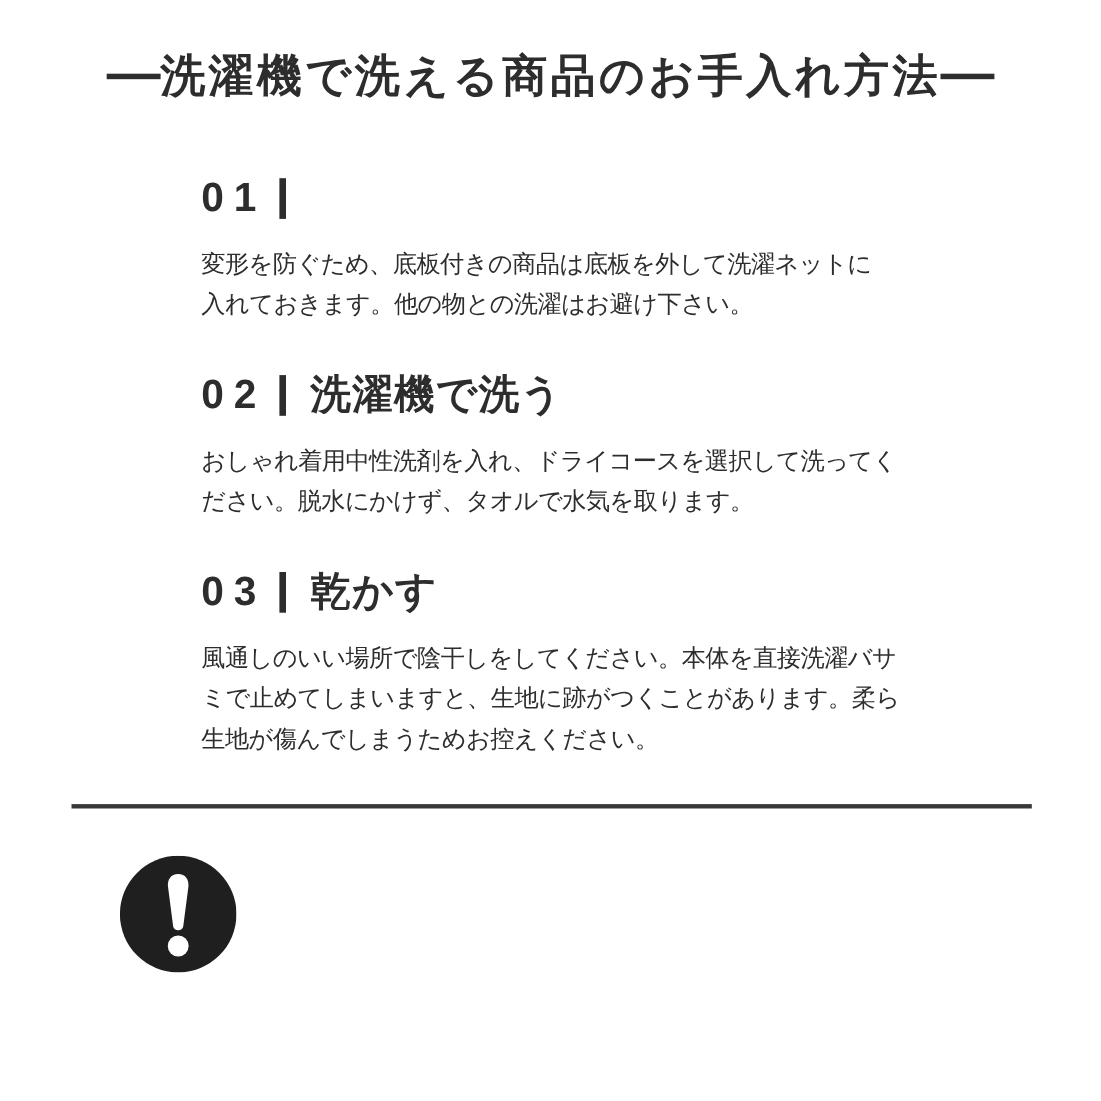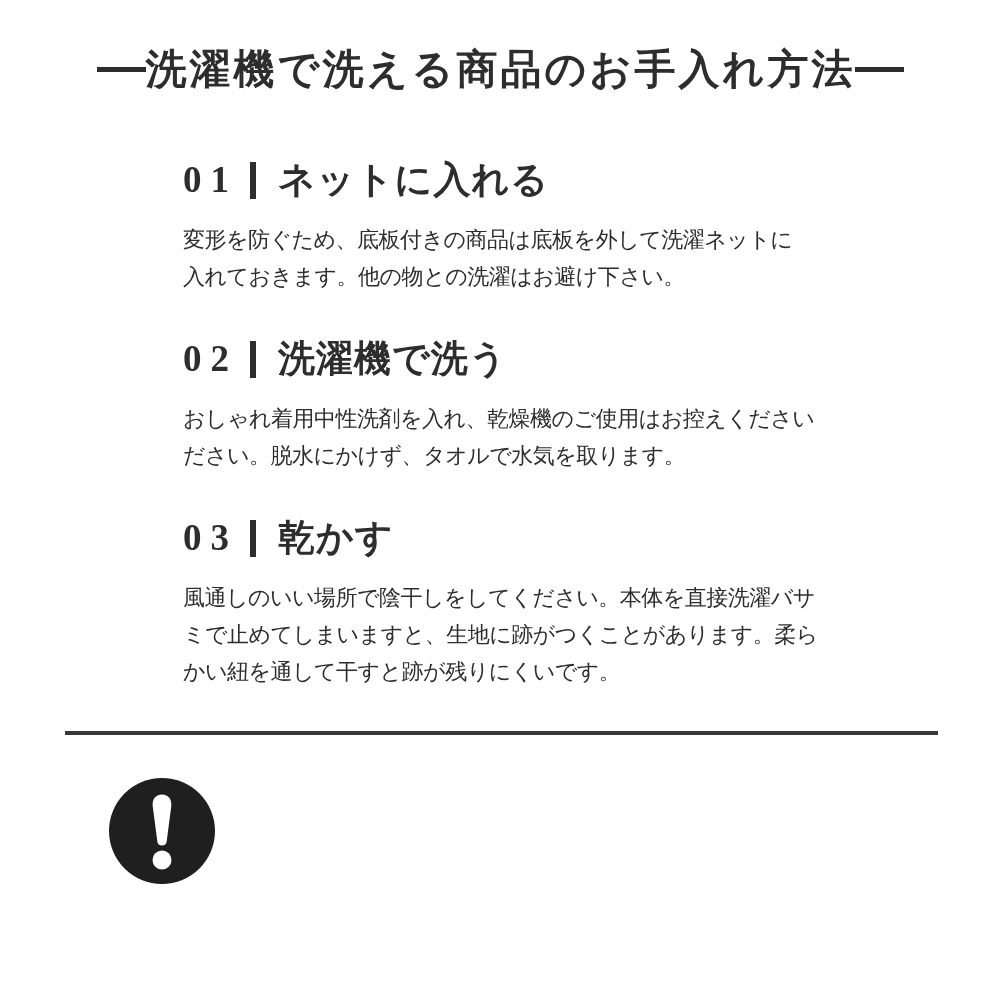--- a/index.html
+++ b/index.html
@@ -38,21 +38,21 @@
     white-space: nowrap;
   }
 
   
   .steps {
     position: absolute;
     top: 160px;
     left: 183px;
     width: 712px;
   }
-  .step { margin: 0 0 44px 0; font-family: Liberation Serif, serif; }
+  .step { margin: 0 0 44px 0; }
   .step-heading {
     display: flex;
     align-items: center;
     margin: 0 0 21px 0;
     font-size: 37px;
     line-height: 40px;
     font-weight: bold;
     color: #2d2d2d;
   }
   .step-num {
@@ -123,45 +123,44 @@
     <h1 class="page-title">洗濯機で洗える商品のお手入れ方法</h1>
     <span class="title-dash"></span>
   </header>
 
   <main class="steps">
 
     <section class="step">
       <h2 class="step-heading">
         <span class="step-num">01</span>
         <span class="step-bar"></span>
-        <span class="step-title">ネットに入れる</span>
       </h2>
       <p class="step-body">変形を防ぐため、底板付きの商品は底板を外して洗濯ネットに
 入れておきます。他の物との洗濯はお避け下さい。</p>
     </section>
 
     <section class="step">
       <h2 class="step-heading">
         <span class="step-num">02</span>
         <span class="step-bar"></span>
         <span class="step-title">洗濯機で洗う</span>
       </h2>
-      <p class="step-body">おしゃれ着用中性洗剤を入れ、乾燥機のご使用はお控えください
+      <p class="step-body">おしゃれ着用中性洗剤を入れ、ドライコースを選択して洗ってく
 ださい。脱水にかけず、タオルで水気を取ります。</p>
     </section>
 
     <section class="step">
       <h2 class="step-heading">
         <span class="step-num">03</span>
         <span class="step-bar"></span>
         <span class="step-title">乾かす</span>
       </h2>
       <p class="step-body">風通しのいい場所で陰干しをしてください。本体を直接洗濯バサ
 ミで止めてしまいますと、生地に跡がつくことがあります。柔ら
-かい紐を通して干すと跡が残りにくいです。</p>
+生地が傷んでしまうためお控えください。</p>
     </section>
 
   </main>
 
   <div class="divider"></div>
 
   <div class="warning">
     <span class="warning-icon">
       <svg viewBox="0 0 106 106" aria-hidden="true">
         <circle cx="53" cy="53" r="53" fill="#1f1f1f"></circle>

